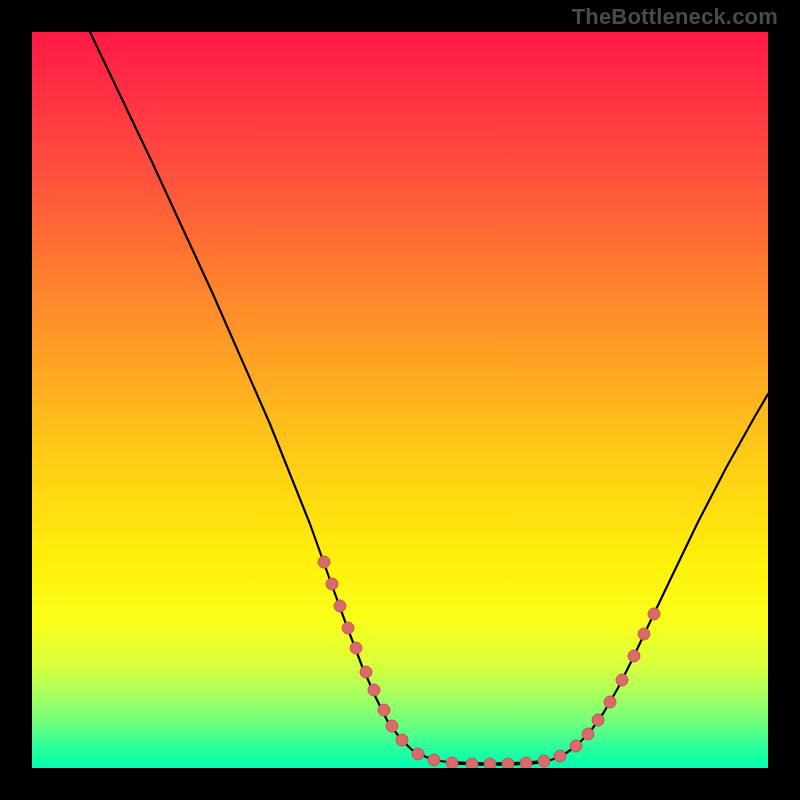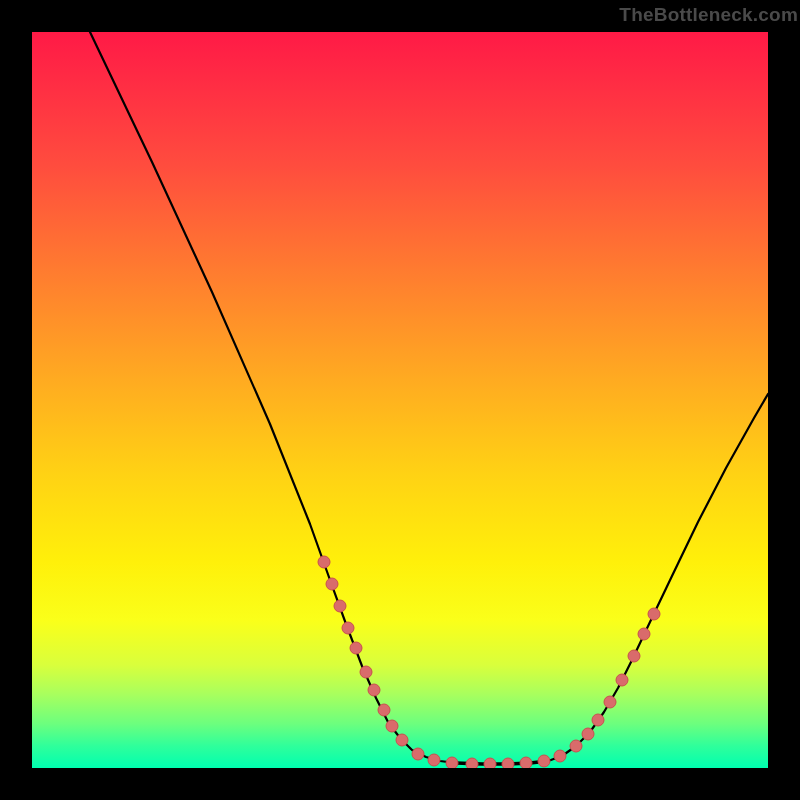--- a/index.html
+++ b/index.html
@@ -13,22 +13,22 @@
   }
   .frame {
     position: relative;
     width: 800px;
     height: 800px;
     background: #000;
   }
   .watermark {
     position: absolute;
     top: 4px;
-    right: 2px;
-    font-size: 19px;
+    right: 22px;
+    font-size: 22px;
     font-weight: 600;
     color: #4a4a4a;
     letter-spacing: 0.2px;
     z-index: 20;
     user-select: none;
   }
   .plot-area {
     position: absolute;
     left: 32px;
     top: 32px;

